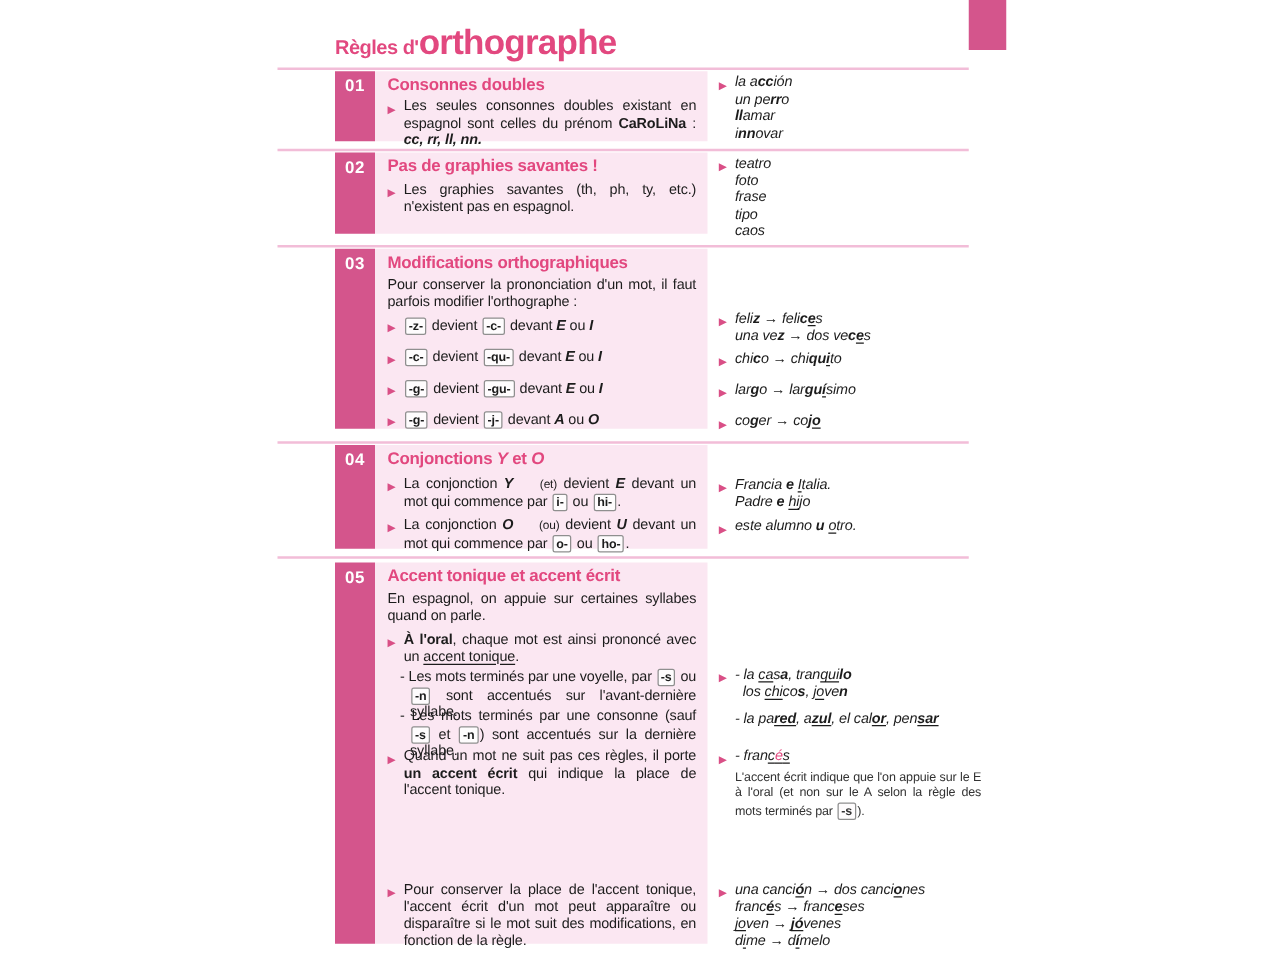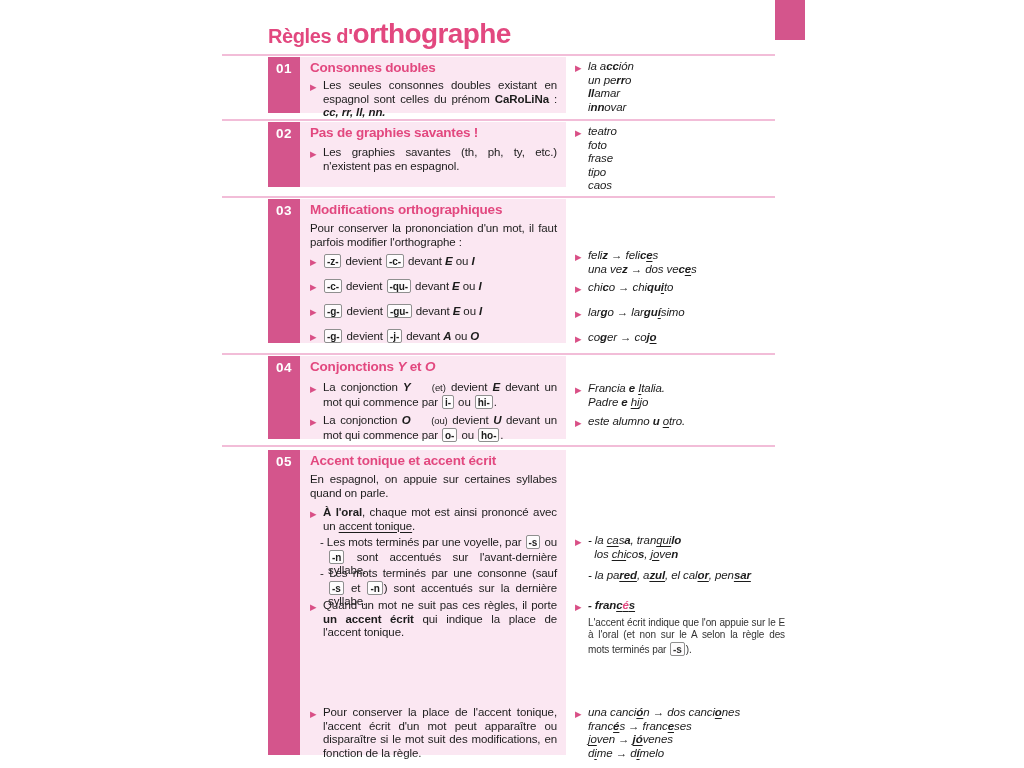--- a/index.html
+++ b/index.html
@@ -5,41 +5,41 @@
   html,body { margin:0; padding:0; }
   body {
     width:1024px; height:768px; background:#ffffff; position:relative;
     font-family:"Liberation Sans", sans-serif; color:#1c1c1c; overflow:hidden;
   }
   .canvas { position:absolute; inset:0; }
 
   .corner { position:absolute; left:775px; top:0; width:30px; height:40px; background:#d4558c; }
 
   .page-title { position:absolute; left:268px; top:14px; margin:0; color:#e2487f; font-weight:bold; white-space:nowrap; }
-  .page-title .pre  { font-size:20px; letter-spacing:-0.4px;margin-top:32px; }
+  .page-title .pre  { font-size:16px; letter-spacing:-0.4px;margin-top:32px; }
   .page-title .main { font-size:28px; letter-spacing:-0.6px; }
 
   .divider { position:absolute; left:222px; width:553px; height:2px; background:#f2bdd8; }
 
   .sec { position:absolute; left:0; width:818px; }
   .numbar { position:absolute; left:268px; top:0; height:100%; width:32px; background:#d4558c; }
   .numbar span { display:block; margin-top:4px; color:#fff; font-weight:bold; font-size:13.5px; text-align:center; letter-spacing:0.5px; }
   .cbox { position:absolute; left:300px; top:0; height:100%; width:266px; background:#fbe7f2; }
 
   .h2 { position:absolute; left:310px; margin:0; font-size:13.5px; font-weight:bold; color:#e2487f; letter-spacing:-0.2px; white-space:nowrap; }
 
   .item { position:absolute; left:310px; width:247px; font-size:11.5px; line-height:13.5px; text-align:justify; letter-spacing:-0.1px; }
   .item.bullet { padding-left:13px; box-sizing:border-box; }
   .item .mk { position:absolute; left:0; top:2px; color:#d94f86; font-size:8.5px; font-style:normal; }
   .item.dash { padding-left:18px; text-indent:-8px; box-sizing:border-box; }
 
   .exitem { position:absolute; left:575px; width:210px; font-size:11.5px; line-height:13.5px; font-style:italic; padding-left:13px; box-sizing:border-box; letter-spacing:-0.1px; }
   .exitem .mk { position:absolute; left:0; top:2px; color:#d94f86; font-size:8.5px; font-style:normal; }
   .exitem.nomark { }
-  .exhead { font-weight:bold;margin-top:13px; }
+  .exhead { font-weight:normal;margin-top:13px; }
   .exnote { font-style:normal; font-size:10px; line-height:12.5px; color:#333; text-align:justify; margin-top:4px; }
 
   .tok { display:inline-block; border:1px solid #8f8f8f; background:#fefcfd; font-weight:bold; font-style:normal;
          font-size:10px; line-height:11px; padding:1px 2px 0 2px; border-radius:2px; margin:0 1px; text-indent:0; }
   .paren { font-size:9.5px;padding-left:16px; }
   .pk { color:#e2487f; }
   u { text-underline-offset:1.5px; }
 </style>
 </head>
 <body>

